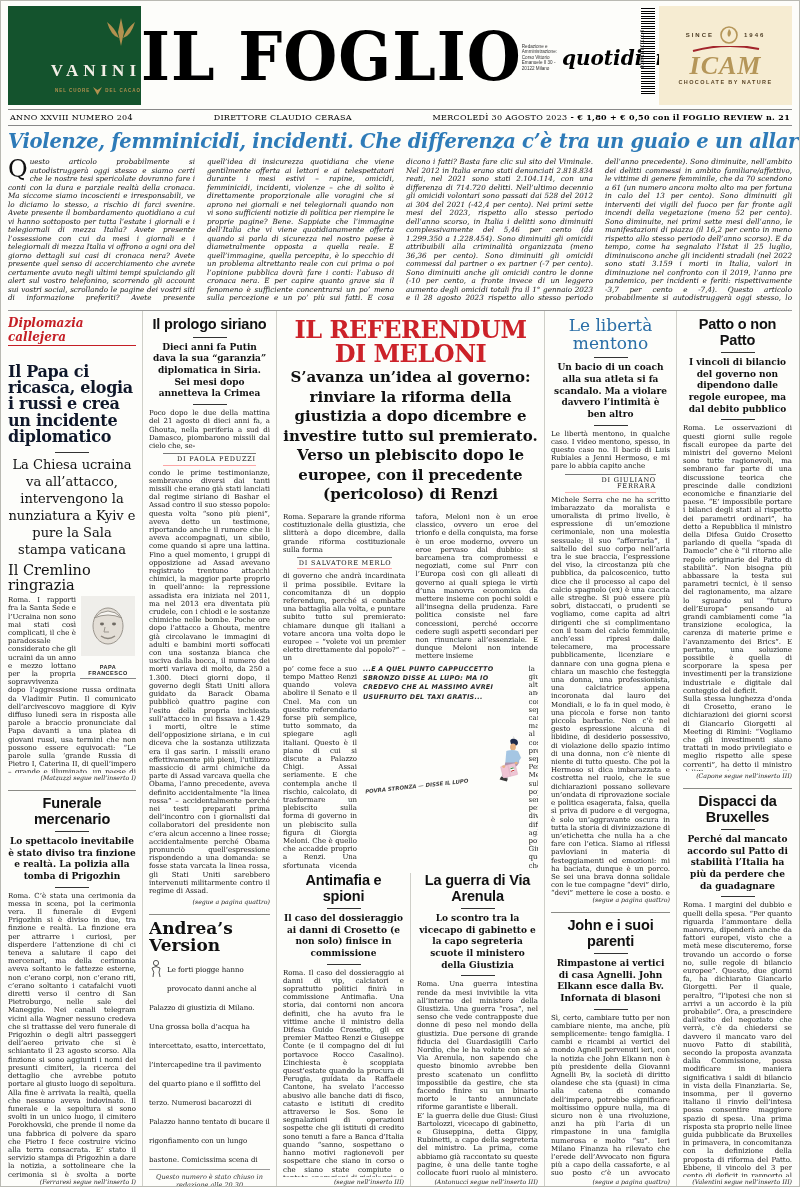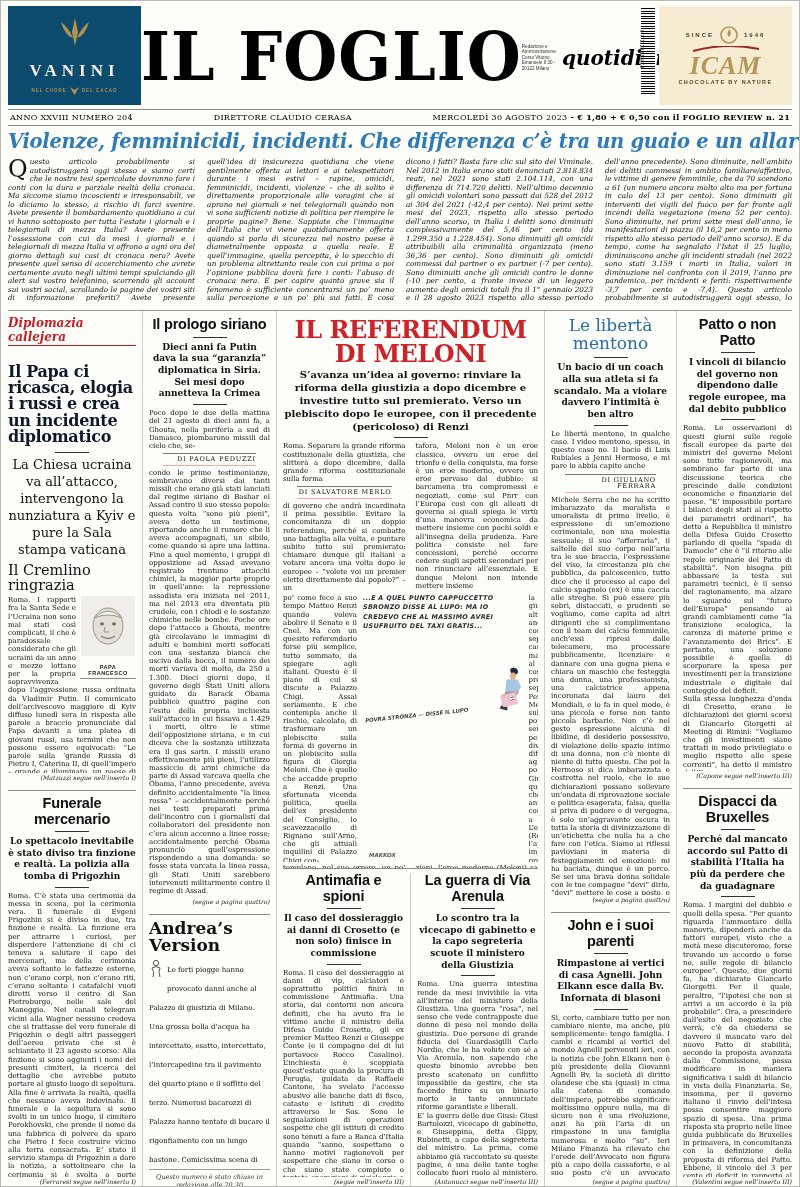--- a/index.html
+++ b/index.html
@@ -2,22 +2,22 @@
 <html><head>
 <meta charset="utf-8">
 <style>
   html,body{margin:0;padding:0;background:#e8e8e4;}
   .page{position:relative;width:800px;height:1187px;margin:0 auto;background:#fdfdfa;
         border:1px solid #b9b9b2;box-sizing:border-box;padding:5px 7px;overflow:hidden;
         font-family:"DejaVu Serif",serif;color:#111;}
   
   .masthead-row{display:flex;align-items:stretch;height:99px;}
   .ad{box-sizing:border-box;}
-  .vanini{width:133px;background:#0c4a6e;color:#fff;display:flex;flex-direction:column;
-          align-items:center;justify-content:center;gap:8px;}
+  .vanini{width:133px;background:#14532d;color:#fff;display:flex;flex-direction:column;
+          align-items:flex-end;justify-content:center;gap:8px;}
   .vanini-name{font:600 17px/1 "Liberation Serif",serif;letter-spacing:5px;color:#f2eee6;}
   .vanini-tag{font:600 4.5px/1 "Liberation Sans",sans-serif;letter-spacing:1px;color:#b2914f;
               display:flex;align-items:center;gap:3px;}
   .masthead-center{flex:1;display:flex;flex-direction:row;align-items:center;justify-content:flex-start;min-width:0;}
   .masthead-title{font:900 62px/0.92 "DejaVu Serif",serif;letter-spacing:1px;color:#000;
                   transform:scaleY(1.08);margin-top:2px;white-space:nowrap;}
   .masthead-sub{display:flex;align-items:center;gap:5px;margin-top:4px;}
   .smallprint{font:4.6px/1.2 "Liberation Sans",sans-serif;color:#333;max-width:150px;}
   .quotidiano{font:italic 700 20px/1 "DejaVu Serif",serif;color:#000000;}
   .eu-flag{display:inline-block;}
@@ -58,21 +58,21 @@
           display:inline-block;padding-bottom:1px;margin-bottom:4px;}
   .h-serif{font:700 16px/1.02 "DejaVu Serif",serif;letter-spacing:-.3px;color:#0f172a;margin:14px 0 3px 0;}
   .h-serif-light{font:400 14.5px/1.05 "DejaVu Serif",serif;margin:4px 0 3px 0;}
   .h-sans{font:700 14.5px/1.05 "Liberation Sans",sans-serif;letter-spacing:-.2px;text-align:center;margin:0;}
   .h-blue{font:400 17px/1.05 "DejaVu Serif",serif;color:#2a6ea6;text-align:center;margin:0;}
   .h-red{font:700 24px/1 "DejaVu Serif",serif;color:#cc2229;text-align:center;letter-spacing:-.5px;margin:1px 0 2px 0;}
   .h-av{font:700 17px/1 "DejaVu Serif",serif;margin:0 0 3px 0;}
   .rule-s{width:34px;height:1px;background:#333;margin:4px auto;}
   .deck{font:700 9px/1.3 "DejaVu Serif",serif;text-align:center;margin:0;}
   .deck.normal{font-weight:400;font-size:13px;}
-  .deck.big{font-size:10px;}
+  .deck.big{font-size:15px;}
   .body{font:7px/8.2px "DejaVu Serif",serif;text-align:justify;white-space:pre-line;color:#121212;}
   .byline{font:6.5px/1 "DejaVu Serif",serif;letter-spacing:.8px;text-align:right;text-transform:uppercase;
           border-top:1px solid #777;border-bottom:1px solid #fca5a5;padding:2px 0;margin:3px 14px;}
   .cont{font:italic 6.2px/1.3 "DejaVu Serif",serif;text-align:right;color:#222;padding:1px 0 3px 0;}
   .closing{font:italic 6.5px/1.3 "DejaVu Serif",serif;text-align:center;color:#333;
            border-top:1px solid #999;margin-top:4px;padding-top:3px;}
   
   .photo{float:right;width:56px;margin:0 0 2px 4px;text-align:center;}
   .photo-cap{font:600 5.5px/1.2 "Liberation Sans",sans-serif;letter-spacing:.5px;color:#222;
              text-transform:uppercase;border-bottom:1px solid #888;display:inline-block;padding:1px 0;}

